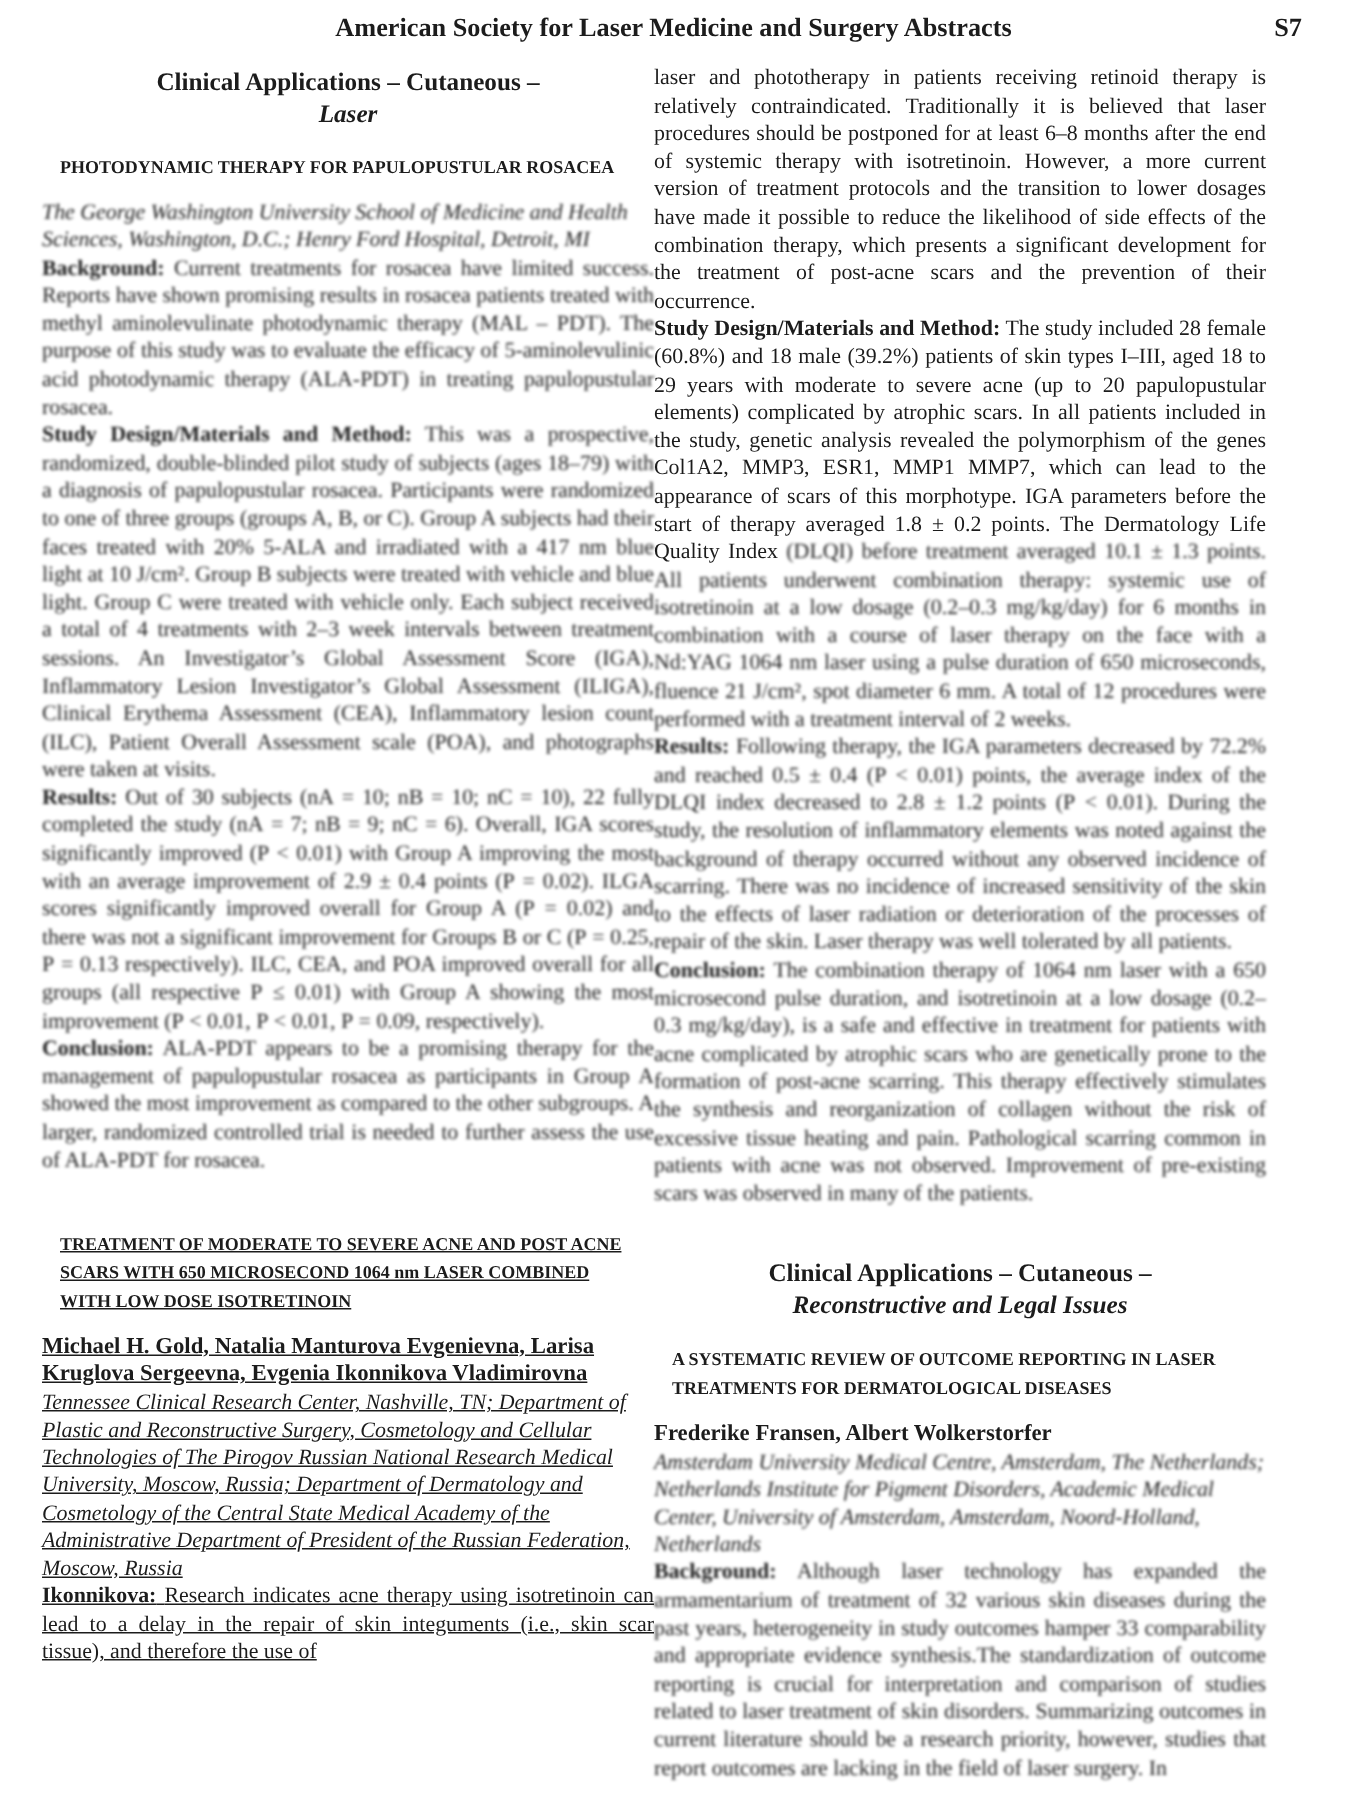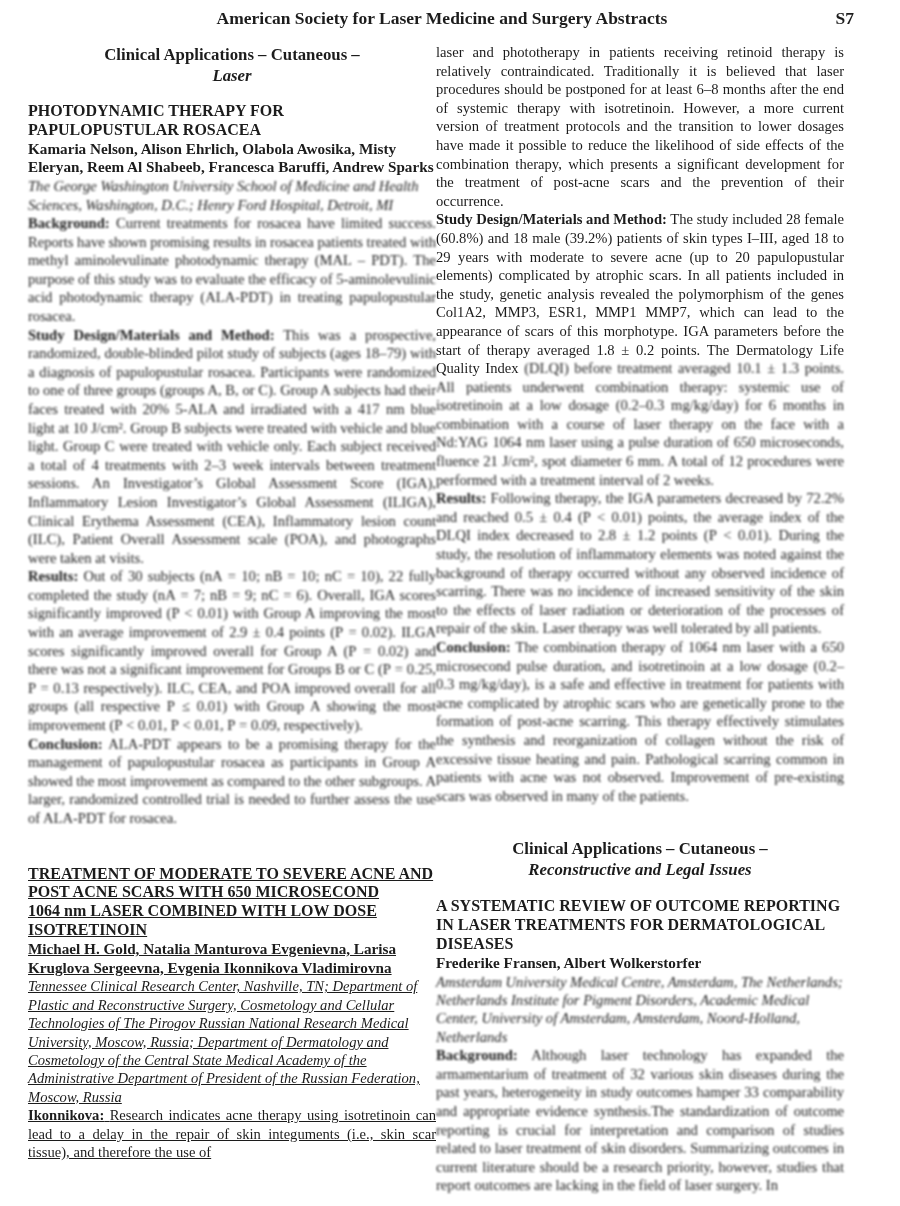--- a/index.html
+++ b/index.html
@@ -6,21 +6,21 @@
     margin: 0; padding: 0;
     width: 900px; height: 1206px;
     overflow: hidden;
     background: #ffffff;
     color: #1c1c1c;
     font-family: "Liberation Serif", "DejaVu Serif", serif;
   }
   .page {
     box-sizing: border-box;
     width: 900px; height: 1206px;
-    padding: 7px 44px 0 28px;
+    padding: 7px 30px 0 28px;
   }
   .page-header {
     position: relative;
     text-align: center;
     font-weight: bold;
     font-size: 17.5px;
     line-height: 22px;
     margin-bottom: 14px;
   }
   .page-number {
@@ -35,23 +35,23 @@
   .section-heading {
     text-align: center;
     font-weight: bold;
     font-size: 16.8px;
     line-height: 20.5px;
     margin: 2px 0 16px 0;
   }
   .section-heading .sub { font-style: italic; }
   .abstract-title {
     font-weight: bold;
-    font-size: 16px;
+    font-size: 12px;
     line-height: 18.8px;
-    margin: 0;
+    margin: 12px;
     text-align: left;
   }
   .authors {
     font-weight: bold;
     font-size: 15.2px;
     line-height: 18.8px;
     margin: 0;
     text-align: left;
   }
   .affiliation {
@@ -88,21 +88,20 @@
 
     <div class="col">
 
       <div class="section-heading blur-sm">
         <span>Clinical Applications – Cutaneous –</span><br>
         <span class="sub">Laser</span>
       </div>
 
       <div class="abstract">
         <div class="abstract-title">PHOTODYNAMIC THERAPY FOR PAPULOPUSTULAR ROSACEA</div>
-        <div class="authors blur-sm">Kamaria Nelson, Alison Ehrlich, Olabola Awosika, Misty Eleryan, Reem Al Shabeeb, Francesca Baruffi, Andrew Sparks</div>
         <div class="affiliation blur">The George Washington University School of Medicine and Health Sciences, Washington, D.C.; Henry Ford Hospital, Detroit, MI</div>
         <p class="body-par blur"><b>Background:</b> <span>Current treatments for rosacea have limited success. Reports have shown promising results in rosacea patients treated with methyl aminolevulinate photodynamic therapy (MAL – PDT). The purpose of this study was to evaluate the efficacy of 5-aminolevulinic acid photodynamic therapy (ALA-PDT) in treating papulopustular rosacea.</span></p>
         <p class="body-par blur"><b>Study Design/Materials and Method:</b> <span>This was a prospective, randomized, double-blinded pilot study of subjects (ages 18–79) with a diagnosis of papulopustular rosacea. Participants were randomized to one of three groups (groups A, B, or C). Group A subjects had their faces treated with 20% 5-ALA and irradiated with a 417&nbsp;nm blue light at 10&nbsp;J/cm². Group B subjects were treated with vehicle and blue light. Group C were treated with vehicle only. Each subject received a total of 4 treatments with 2–3 week intervals between treatment sessions. An Investigator’s Global Assessment Score (IGA), Inflammatory Lesion Investigator’s Global Assessment (ILIGA), Clinical Erythema Assessment (CEA), Inflammatory lesion count (ILC), Patient Overall Assessment scale (POA), and photographs were taken at visits.</span></p>
         <p class="body-par blur"><b>Results:</b> <span>Out of 30 subjects (nA&nbsp;=&nbsp;10; nB&nbsp;=&nbsp;10; nC&nbsp;=&nbsp;10), 22 fully completed the study (nA&nbsp;=&nbsp;7; nB&nbsp;=&nbsp;9; nC&nbsp;=&nbsp;6). Overall, IGA scores significantly improved (P&nbsp;&lt;&nbsp;0.01) with Group A improving the most with an average improvement of 2.9&nbsp;±&nbsp;0.4 points (P&nbsp;=&nbsp;0.02). ILGA scores significantly improved overall for Group A (P&nbsp;=&nbsp;0.02) and there was not a significant improvement for Groups B or C (P&nbsp;=&nbsp;0.25, P&nbsp;=&nbsp;0.13 respectively). ILC, CEA, and POA improved overall for all groups (all respective P&nbsp;≤&nbsp;0.01) with Group A showing the most improvement (P&nbsp;&lt;&nbsp;0.01, P&nbsp;&lt;&nbsp;0.01, P&nbsp;=&nbsp;0.09, respectively).</span></p>
         <p class="body-par blur"><b>Conclusion:</b> <span>ALA-PDT appears to be a promising therapy for the management of papulopustular rosacea as participants in Group A showed the most improvement as compared to the other subgroups. A larger, randomized controlled trial is needed to further assess the use of ALA-PDT for rosacea.</span></p>
       </div>
 
       <div class="abstract">
         <div class="abstract-title">TREATMENT OF MODERATE TO SEVERE ACNE AND POST ACNE SCARS WITH 650 MICROSECOND 1064&nbsp;nm LASER COMBINED WITH LOW DOSE ISOTRETINOIN</div>
         <div class="authors">Michael H. Gold, Natalia Manturova Evgenievna, Larisa Kruglova Sergeevna, Evgenia Ikonnikova Vladimirovna</div>

